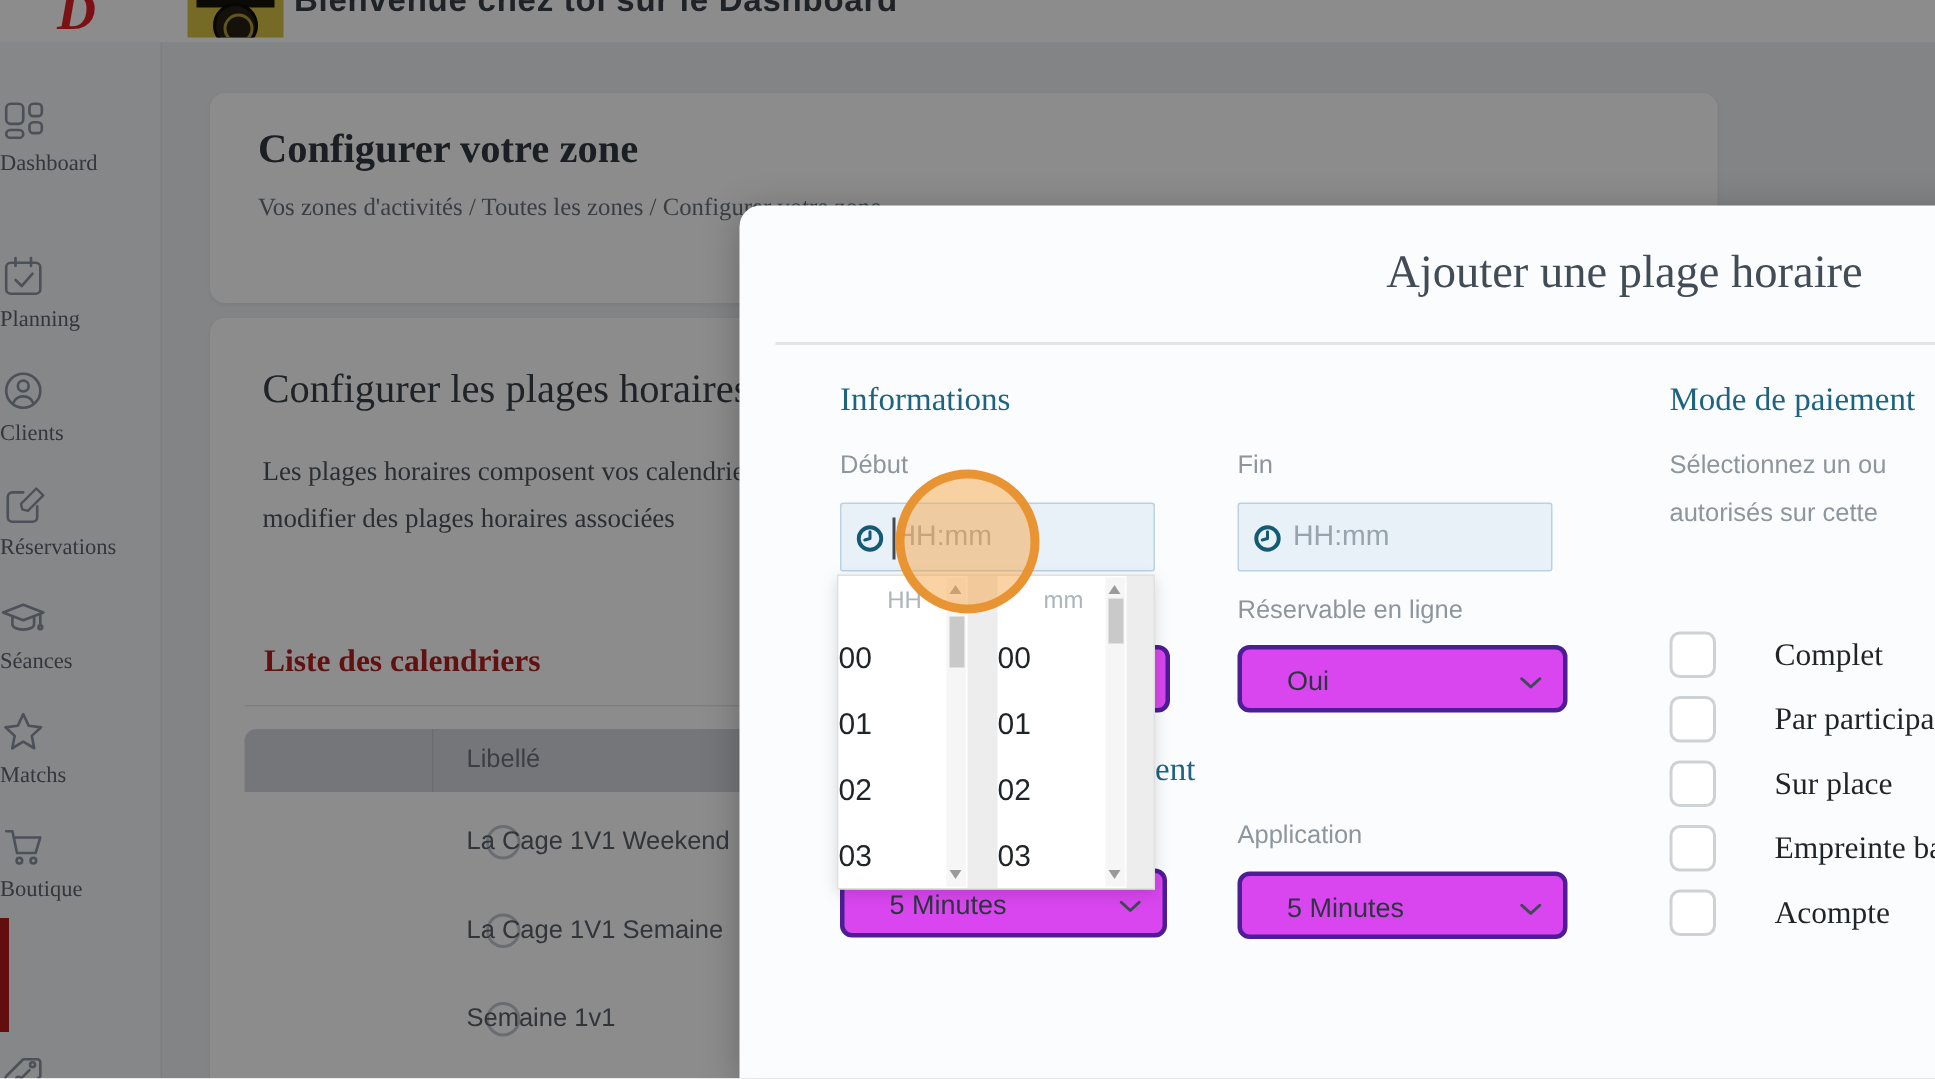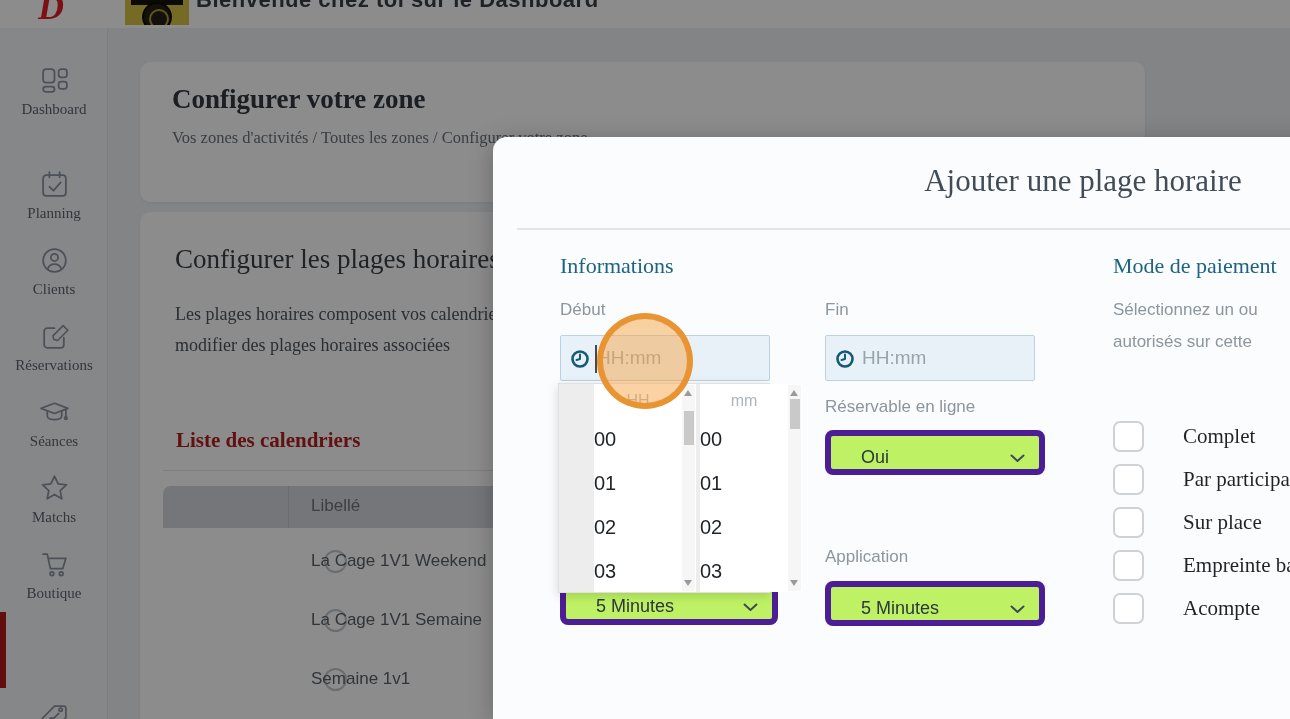--- a/index.html
+++ b/index.html
@@ -11,21 +11,21 @@
   .topbar { position:absolute; left:0; top:0; width:1290px; height:28px; background:#ffffff; overflow:hidden; }
   .dlogo { position:absolute; left:38px; top:-14px; font-family:"Liberation Serif", serif; font-style:italic; font-weight:bold; font-size:36px; color:#e02026; }
   .clublogo { position:absolute; left:125px; top:0; width:64px; height:25px; background:#d6c345; overflow:hidden; }
   .clublogo .ring { position:absolute; left:17px; top:2px; width:30px; height:30px; border-radius:50%; background:#241f12; border:2px solid #0d0b06; }
   .clublogo .ring::after { content:""; position:absolute; left:5px; top:5px; width:16px; height:16px; border-radius:50%; border:2px solid #b09a3c; }
   .clublogo .band { position:absolute; left:6px; top:0; width:52px; height:5px; background:#17130a; }
   .welcome { position:absolute; left:196px; top:-13px; font-size:22px; font-weight:bold; color:#3a3f45; letter-spacing:.5px; white-space:nowrap; }
 
   
   .sidebar { position:absolute; left:0; top:28px; width:108px; height:691px; background:#f5f6f8; border-right:1px solid #e3e5e7; }
-  .nav-item { position:absolute; left:0; width:108px; height:76px; display:flex; flex-direction:column; align-items:center; padding-top:13px; cursor:pointer; }
+  .nav-item { position:absolute; left:0; width:108px; height:76px; display:flex; flex-direction:column; padding-top:13px; cursor:pointer; }
   .nav-item svg { width:31px; height:31px; stroke:#8a93a0; fill:none; stroke-width:1.7; stroke-linecap:round; stroke-linejoin:round; }
   .nav-item .nav-label { margin-top:5px; font-family:"Liberation Serif", serif; font-size:15px; color:#5d6570; }
   .nav-item.active svg { stroke:#c0181c; }
   .nav-item.active .nav-label { color:#c0181c; }
   .active-bar { position:absolute; left:0; top:584px; width:6px; height:76px; background:#b5181c; }
 
   
   .main { position:absolute; left:109px; top:28px; width:1181px; height:691px; background:#eef0f2; }
   .card { position:absolute; background:#ffffff; border-radius:10px; box-shadow:0 1px 3px rgba(0,0,0,.06); }
   .card1 { left:31px; top:34px; width:1005px; height:140px; }
@@ -51,27 +51,27 @@
   .modal { position:absolute; left:493px; top:137px; width:1180px; height:582px; background:#fbfcfd; border-radius:14px 14px 0 0; box-shadow:0 4px 24px rgba(0,0,0,.25); }
   .modal-title { position:absolute; left:0; top:26px; width:1180px; text-align:center; font-family:"Liberation Serif", serif; font-size:31px; color:#414c57; }
   .modal-divider { position:absolute; left:24px; top:91px; width:1132px; height:2px; background:#e2e4e6; }
   .sec-head { position:absolute; font-family:"Liberation Serif", serif; font-size:22px; color:#1e6380; white-space:nowrap; }
   .field-label { position:absolute; font-size:17px; color:#8d959d; white-space:nowrap; }
   .time-input { position:absolute; width:210px; height:46px; background:#e9f1f8; border:1px solid #bad2e4; border-radius:2px; }
   .time-input input { position:absolute; left:36px; top:0; width:168px; height:44px; background:transparent; border:none; outline:none; font-family:"Liberation Sans", sans-serif; font-size:19px; color:#2c363e; }
   .time-input input::placeholder { color:#98a3ab; opacity:1; }
   .clock { position:absolute; left:9px; top:13px; width:20px; height:20px; }
   .caret { position:absolute; left:34px; top:9px; width:1.5px; height:28px; background:#444a50; }
-  .sel { position:absolute; width:220px; height:45px; background:#bef264; border:6px solid #4c1d95; border-radius:8px; cursor:pointer; }
+  .sel { position:absolute; width:220px; height:45px; background:#d946ef; border:3px solid #4c1d95; border-radius:8px; cursor:pointer; }
   .sel .sel-value { position:absolute; left:30px; top:11px; font-size:18px; color:#2c363e; white-space:nowrap; }
   .sel svg { position:absolute; right:14px; top:18px; width:15px; height:9px; stroke:#3e4a54; stroke-width:2; fill:none; stroke-linecap:round; stroke-linejoin:round; }
 
   
   .tp { position:absolute; left:65px; top:246px; width:212px; height:210px; background:#ededed; border:1px solid #e0e0e0; box-shadow:0 3px 10px rgba(0,0,0,.15); }
-  .tp-col { position:absolute; top:0; width:102px; height:208px; background:#ffffff;margin-left:35px; }
+  .tp-col { position:absolute; top:0; width:86px; height:208px; background:#ffffff; }
   .tp-col.c1 { left:0; }
   .tp-col.c2 { left:106px; }
   .tp-head { position:absolute; left:0; top:8px; width:88px; text-align:center; font-size:16px; color:#adb5bc; }
   .tp-val { position:absolute; left:0; width:88px; text-align:left; font-size:20px; color:#1f2428; cursor:pointer; }
   .tp-scroll { position:absolute; right:1px; top:1px; width:13px; height:206px; background:#f6f6f6; }
   .tp-thumb { position:absolute; left:1.5px; width:10px; background:#c9c9c9; }
   .tp-arrow { position:absolute; left:2px; width:0; height:0; border-left:4.5px solid transparent; border-right:4.5px solid transparent; }
   .tp-arrow.up { top:5px; border-bottom:6px solid #9a9a9a; }
   .tp-arrow.down { bottom:5px; border-top:6px solid #9a9a9a; }
 

